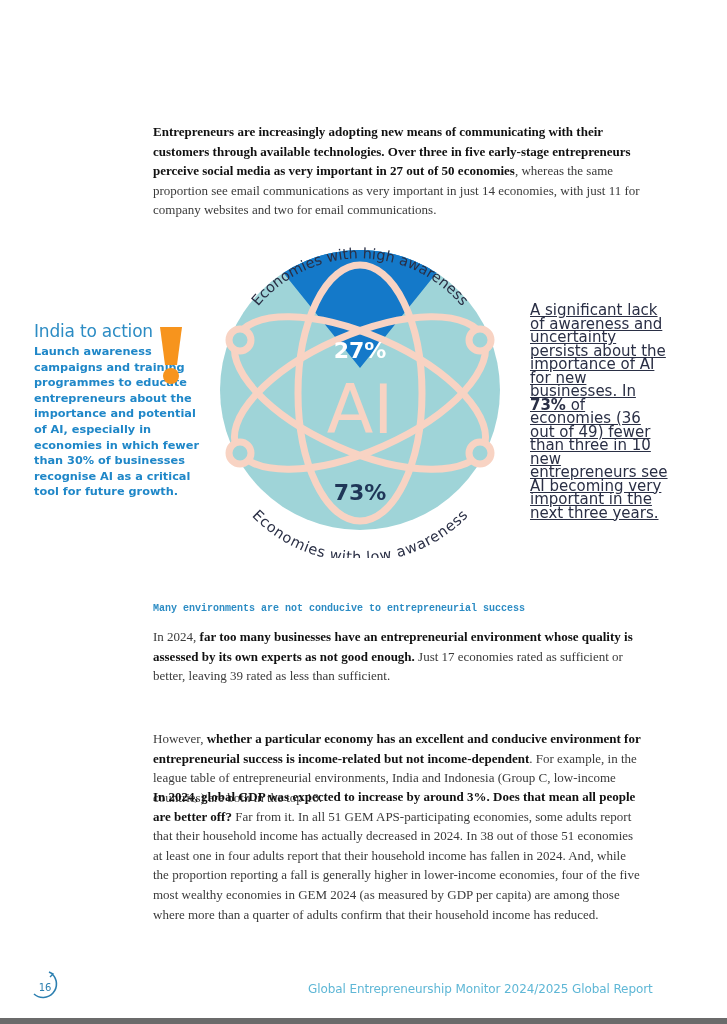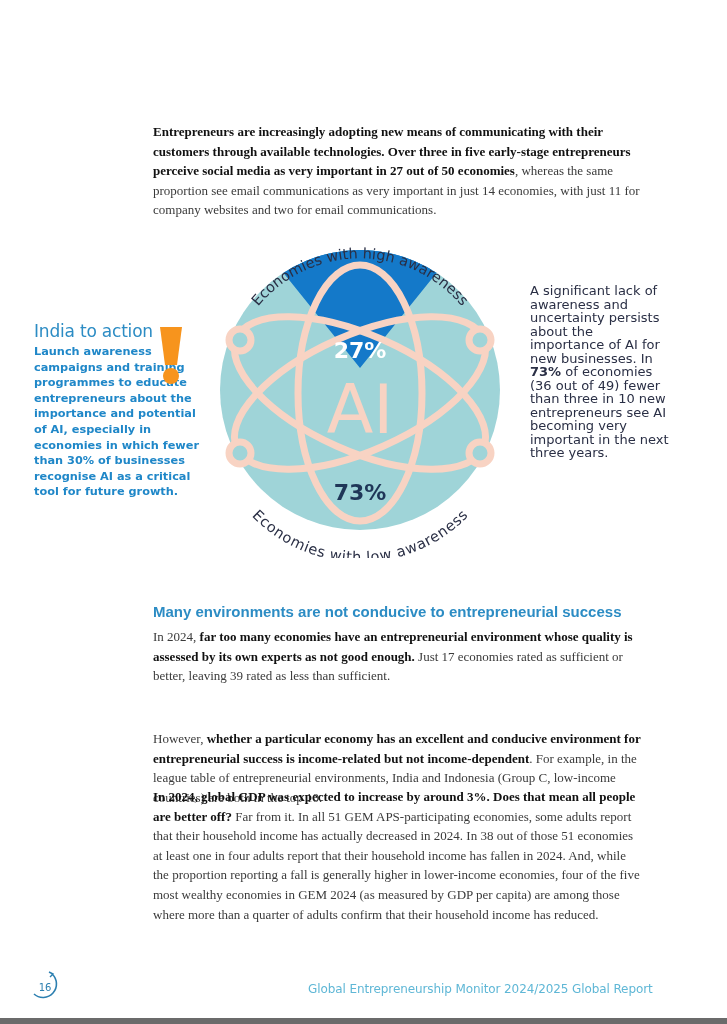--- a/index.html
+++ b/index.html
@@ -15,28 +15,28 @@
   .para b { color: #111; font-weight: bold; }
   .intro { top: 122px; }
   .cta {
     position: absolute; left: 34px; top: 321px; width: 165px;
     font-family: "DejaVu Sans", sans-serif;
   }
   .cta-title { font-size: 17px; color: #2c8cc4; font-weight: normal; letter-spacing: -0.2px; }
   .cta-body { font-size: 11.3px; line-height: 15.6px; font-weight: bold; color: #1f87c8; margin-top: 3px; }
   .excl { position: absolute; left: 157px; top: 327px; width: 28px; height: 58px; }
   .side-note {
-    position: absolute; left: 530px; top: 284px; width: 140px;
-    font-family: "DejaVu Sans", sans-serif; font-size: 13px; line-height: 13.5px; color: #2a2f45;
+    position: absolute; left: 530px; top: 304px; width: 140px;
+    font-family: "DejaVu Sans", sans-serif; font-size: 15px; line-height: 13.5px; color: #2a2f45; text-decoration: underline;
   }
   .side-note b { font-weight: bold; }
   .graphic { position: absolute; left: 205px; top: 228px; width: 310px; height: 330px; }
   .section-head {
     position: absolute; left: 153px; top: 603px; width: 500px;
-    font-family: Liberation Sans, sans-serif; font-size: 15px; font-weight: bold; color: #2c8cc4;
+    font-family: Liberation Mono, monospace; font-size: 10px; font-weight: bold; color: #2c8cc4;
   }
   .p1 { top: 627px; }
   .p2 { top: 697px; margin-top: 32px; }
   .p3 { top: 787px; }
   .footer-page { position: absolute; left: 28px; top: 970px; width: 40px; height: 34px; }
   .footer-title {
     position: absolute; left: 308px; top: 982px;
     font-family: "DejaVu Sans", sans-serif; font-size: 12px; color: #5fb7d6; letter-spacing: -0.1px;
   }
   .bottom-bar { position: absolute; left: 0; top: 1018px; width: 727px; height: 6px; background: #6b6b6b; }
@@ -81,21 +81,21 @@
   <text x="155" y="130" text-anchor="middle" font-family="DejaVu Sans, sans-serif" font-weight="bold" font-size="22" fill="#ffffff">27%</text>
   <text x="155" y="272" text-anchor="middle" font-family="DejaVu Sans, sans-serif" font-weight="bold" font-size="22" fill="#1f3658">73%</text>
   <text font-family="DejaVu Sans, sans-serif" font-size="14.5" fill="#2a2f45"><textPath href="#arcTop" startOffset="50%" text-anchor="middle">Economies with high awareness</textPath></text>
   <text font-family="DejaVu Sans, sans-serif" font-size="14.5" fill="#2a2f45"><textPath href="#arcBot" startOffset="50%" text-anchor="middle" dominant-baseline="hanging">Economies with low awareness</textPath></text>
 </svg>
 
 <div class="side-note"><span>A significant lack of awareness and uncertainty persists about the importance of AI for new businesses. In </span><b>73%</b><span> of economies (36 out of 49) fewer than three in 10 new entrepreneurs see AI becoming very important in the next three years.</span></div>
 
 <div class="section-head">Many environments are not conducive to entrepreneurial success</div>
 
-<p class="para p1"><span>In 2024, </span><b>far too many economies have an entrepreneurial environment whose quality is assessed by its own experts as not good enough.</b><span> Just 17 economies rated as sufficient or better, leaving 39 rated as less than sufficient.</span></p>
+<p class="para p1"><span>In 2024, </span><b>far too many businesses have an entrepreneurial environment whose quality is assessed by its own experts as not good enough.</b><span> Just 17 economies rated as sufficient or better, leaving 39 rated as less than sufficient.</span></p>
 
 <p class="para p2"><span>However, </span><b>whether a particular economy has an excellent and conducive environment for entrepreneurial success is income-related but not income-dependent</b><span>. For example, in the league table of entrepreneurial environments, India and Indonesia (Group C, low-income countries) are both in the top 10.</span></p>
 
 <p class="para p3"><b>In 2024, global GDP was expected to increase by around 3%. Does that mean all people are better off?</b><span> Far from it. In all 51 GEM APS-participating economies, some adults report that their household income has actually decreased in 2024. In 38 out of those 51 economies at least one in four adults report that their household income has fallen in 2024. And, while the proportion reporting a fall is generally higher in lower-income economies, four of the five most wealthy economies in GEM 2024 (as measured by GDP per capita) are among those where more than a quarter of adults confirm that their household income has reduced.</span></p>
 
 <svg class="footer-page" viewBox="0 0 40 34">
   <path d="M 24 4 A 13 13 0 1 1 6 24" fill="none" stroke="#2c7fb0" stroke-width="1.6"></path>
   <path d="M 21 2 L 25 4 L 22 7" fill="none" stroke="#2c7fb0" stroke-width="1.4"></path>
   <text x="17" y="21" text-anchor="middle" font-family="DejaVu Sans, sans-serif" font-size="10" fill="#2c7fb0">16</text>
 </svg>

